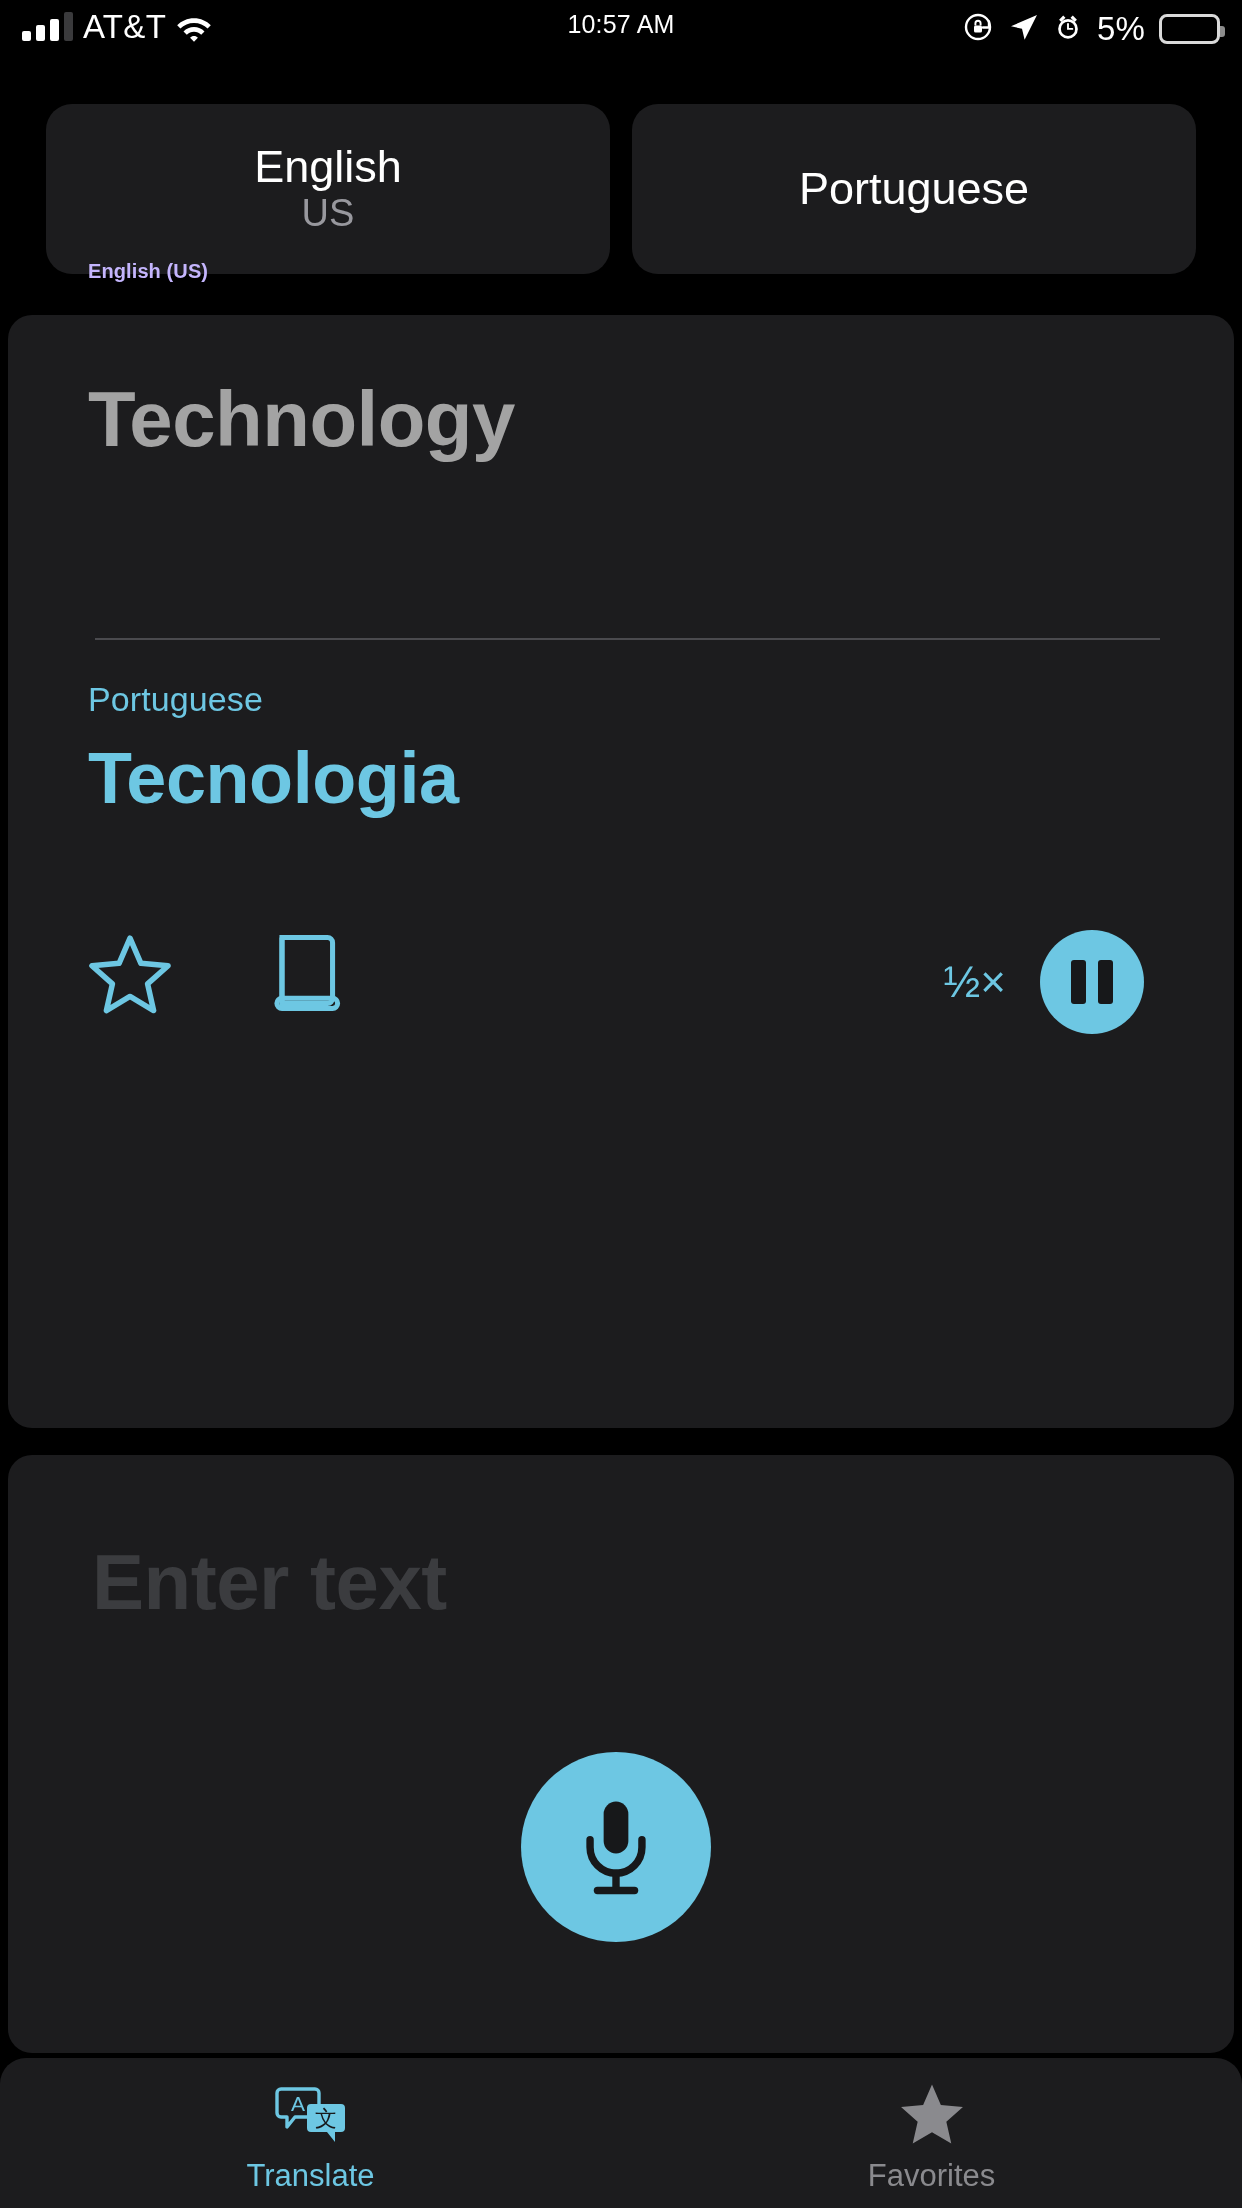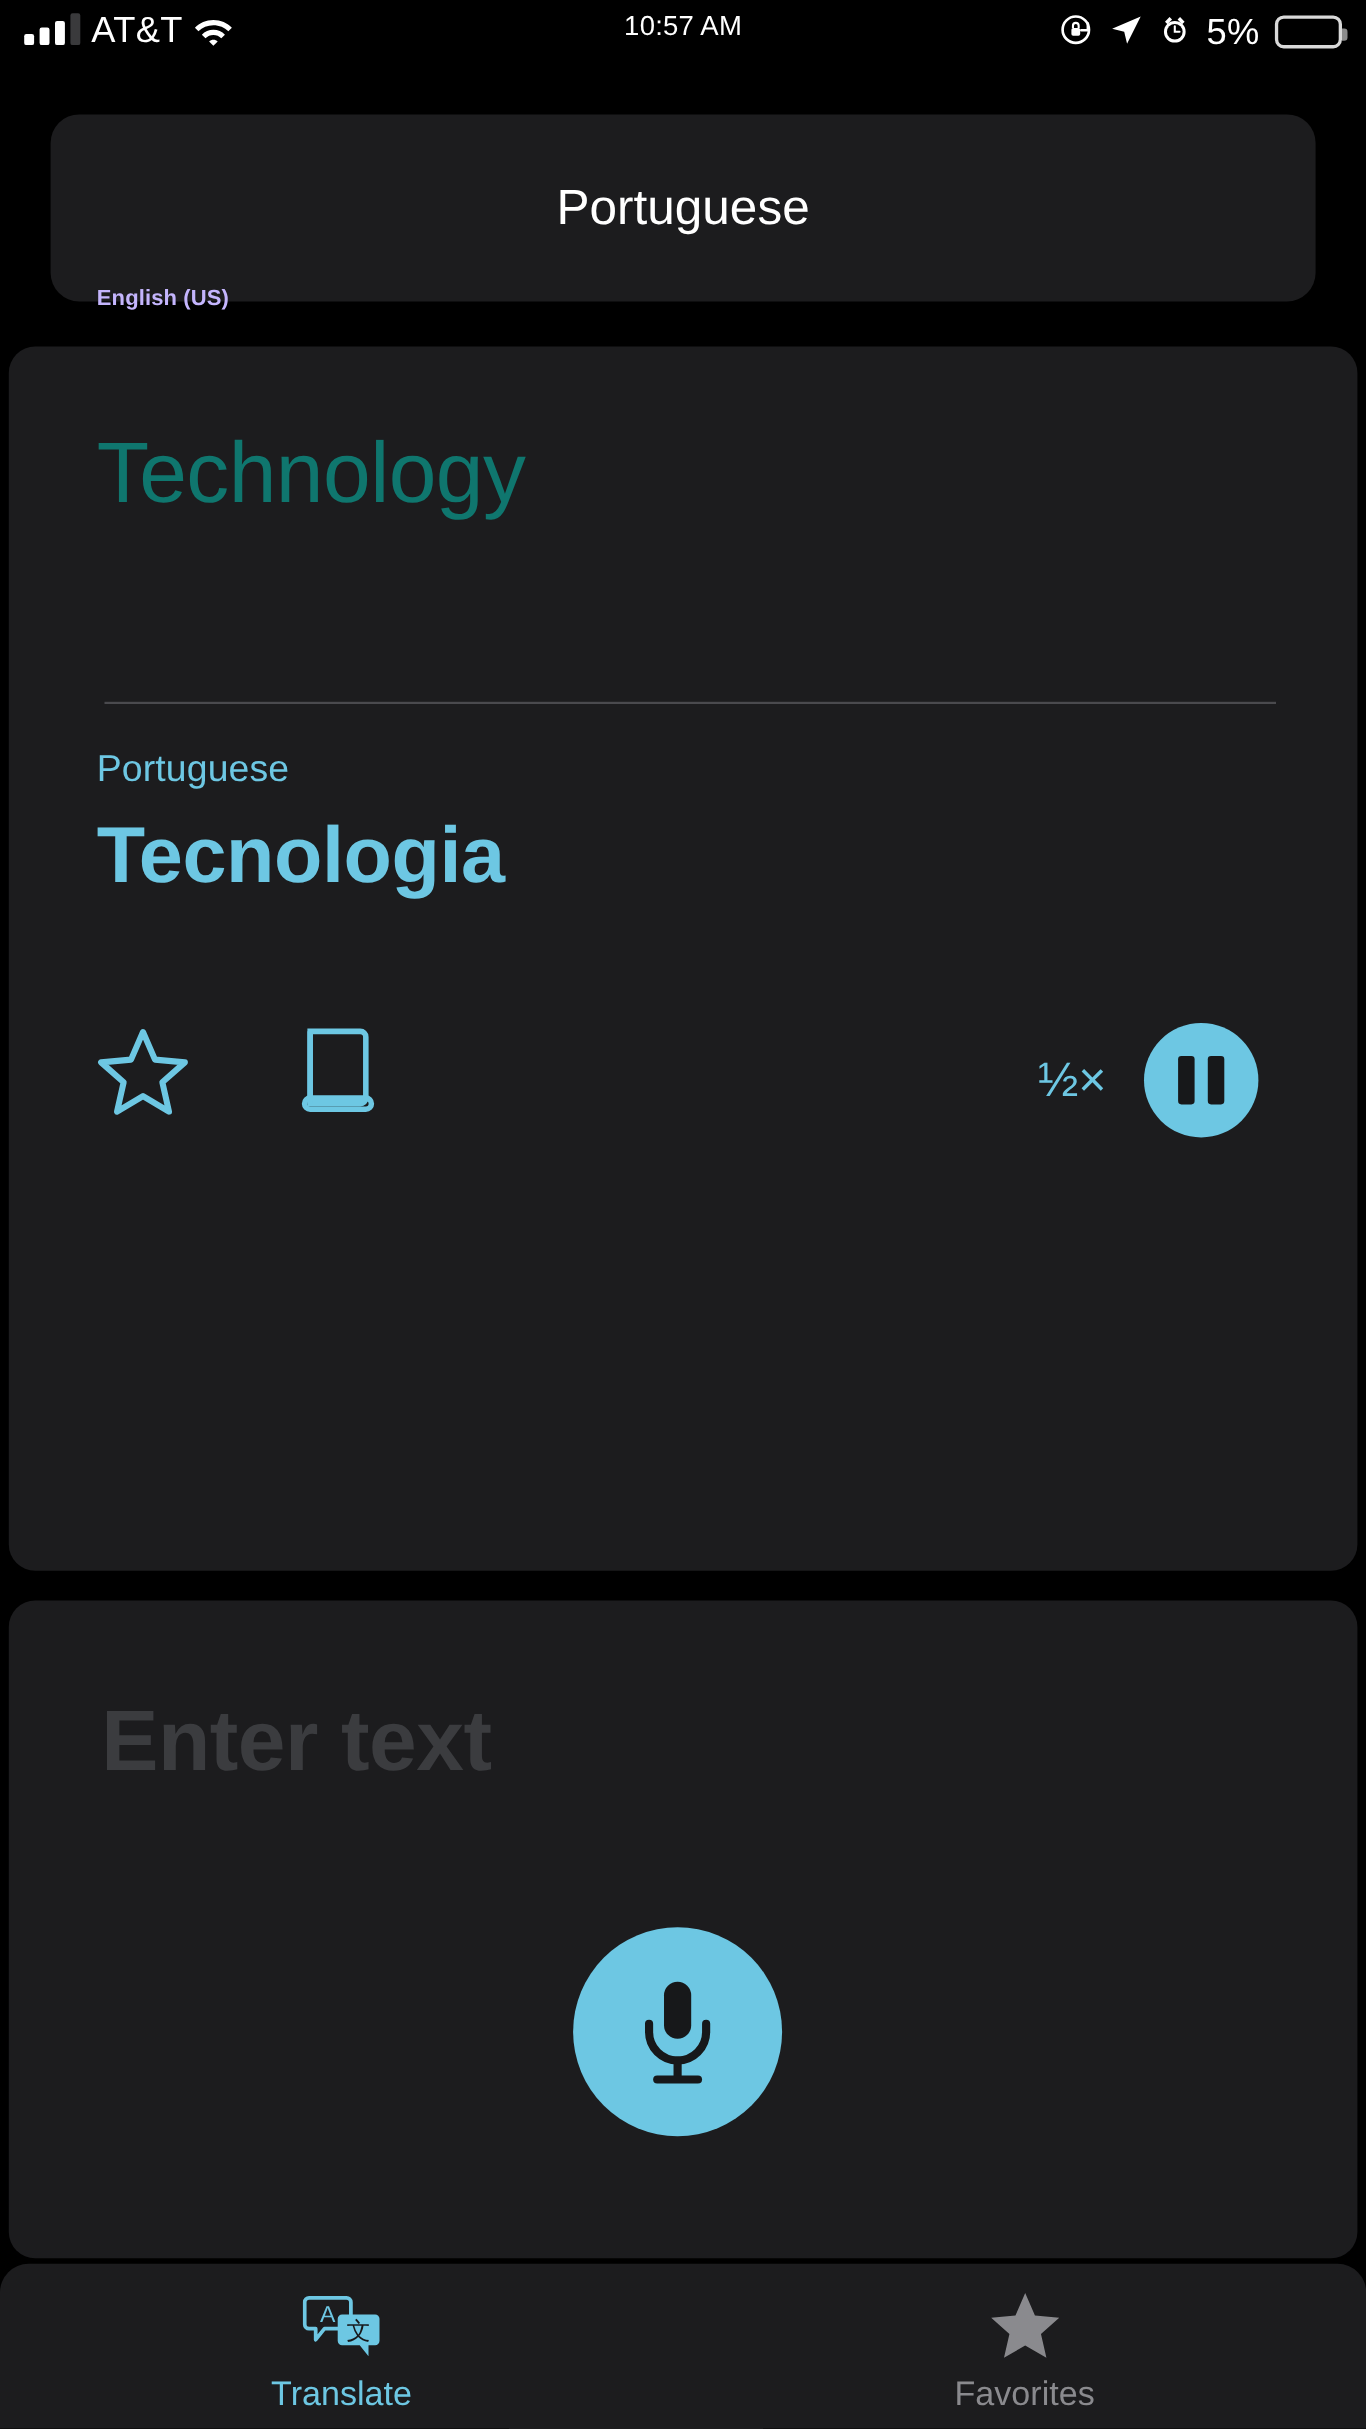--- a/index.html
+++ b/index.html
@@ -86,23 +86,22 @@
     background:#1c1c1e; border-radius:24px;
   }
   .card-result { top:315px; height:1113px; }
 
   .src-label {
     position:absolute; left:88px; top:260px;
     font-size:20px; font-weight:700; color:#c4b5fd; letter-spacing:.1px;
   }
   .src-text {
     position:absolute; left:88px; top:380px;
-    font-size:78px; font-weight:400; color:#0f766e; letter-spacing:-.5px;
+    font-size:78px; font-weight:700; color:#a3a3a3; letter-spacing:-.5px;
     line-height:1;
-    margin-top:10px;
   }
   .divider {
     position:absolute; left:95px; top:638px;
     width:1065px; height:2px; background:#4a4a4e;
   }
   .tgt-label {
     position:absolute; left:88px; top:680px;
     font-size:34px; font-weight:400; color:#6dc7e3; letter-spacing:.1px;
   }
   .tgt-text {
@@ -212,20 +211,24 @@
           <path d="M16 12.6V18h4.6" fill="none" stroke="#fff" stroke-width="2" stroke-linecap="round"></path>
           <path d="M6.5 8.2l4.4-4.4 2.4 2.4-4.4 4.4zM25.5 8.2l-4.4-4.4-2.4 2.4 4.4 4.4z" fill="#fff"></path>
         </svg>
       </span>
       <span class="pct">5%</span>
       <span class="battery"><span class="fill"></span></span>
     </div>
   </div>
 
   <div class="langbar">
+    <button class="langbtn">
+      <span class="lname">English</span>
+      <span class="lsub">US</span>
+    </button>
     <button class="langbtn single">
       <span class="lname">Portuguese</span>
     </button>
   </div>
 
   <div class="card card-result"></div>
 
   <div class="src-label">English (US)</div>
   <div class="src-text">Technology</div>
   <div class="divider"></div>

